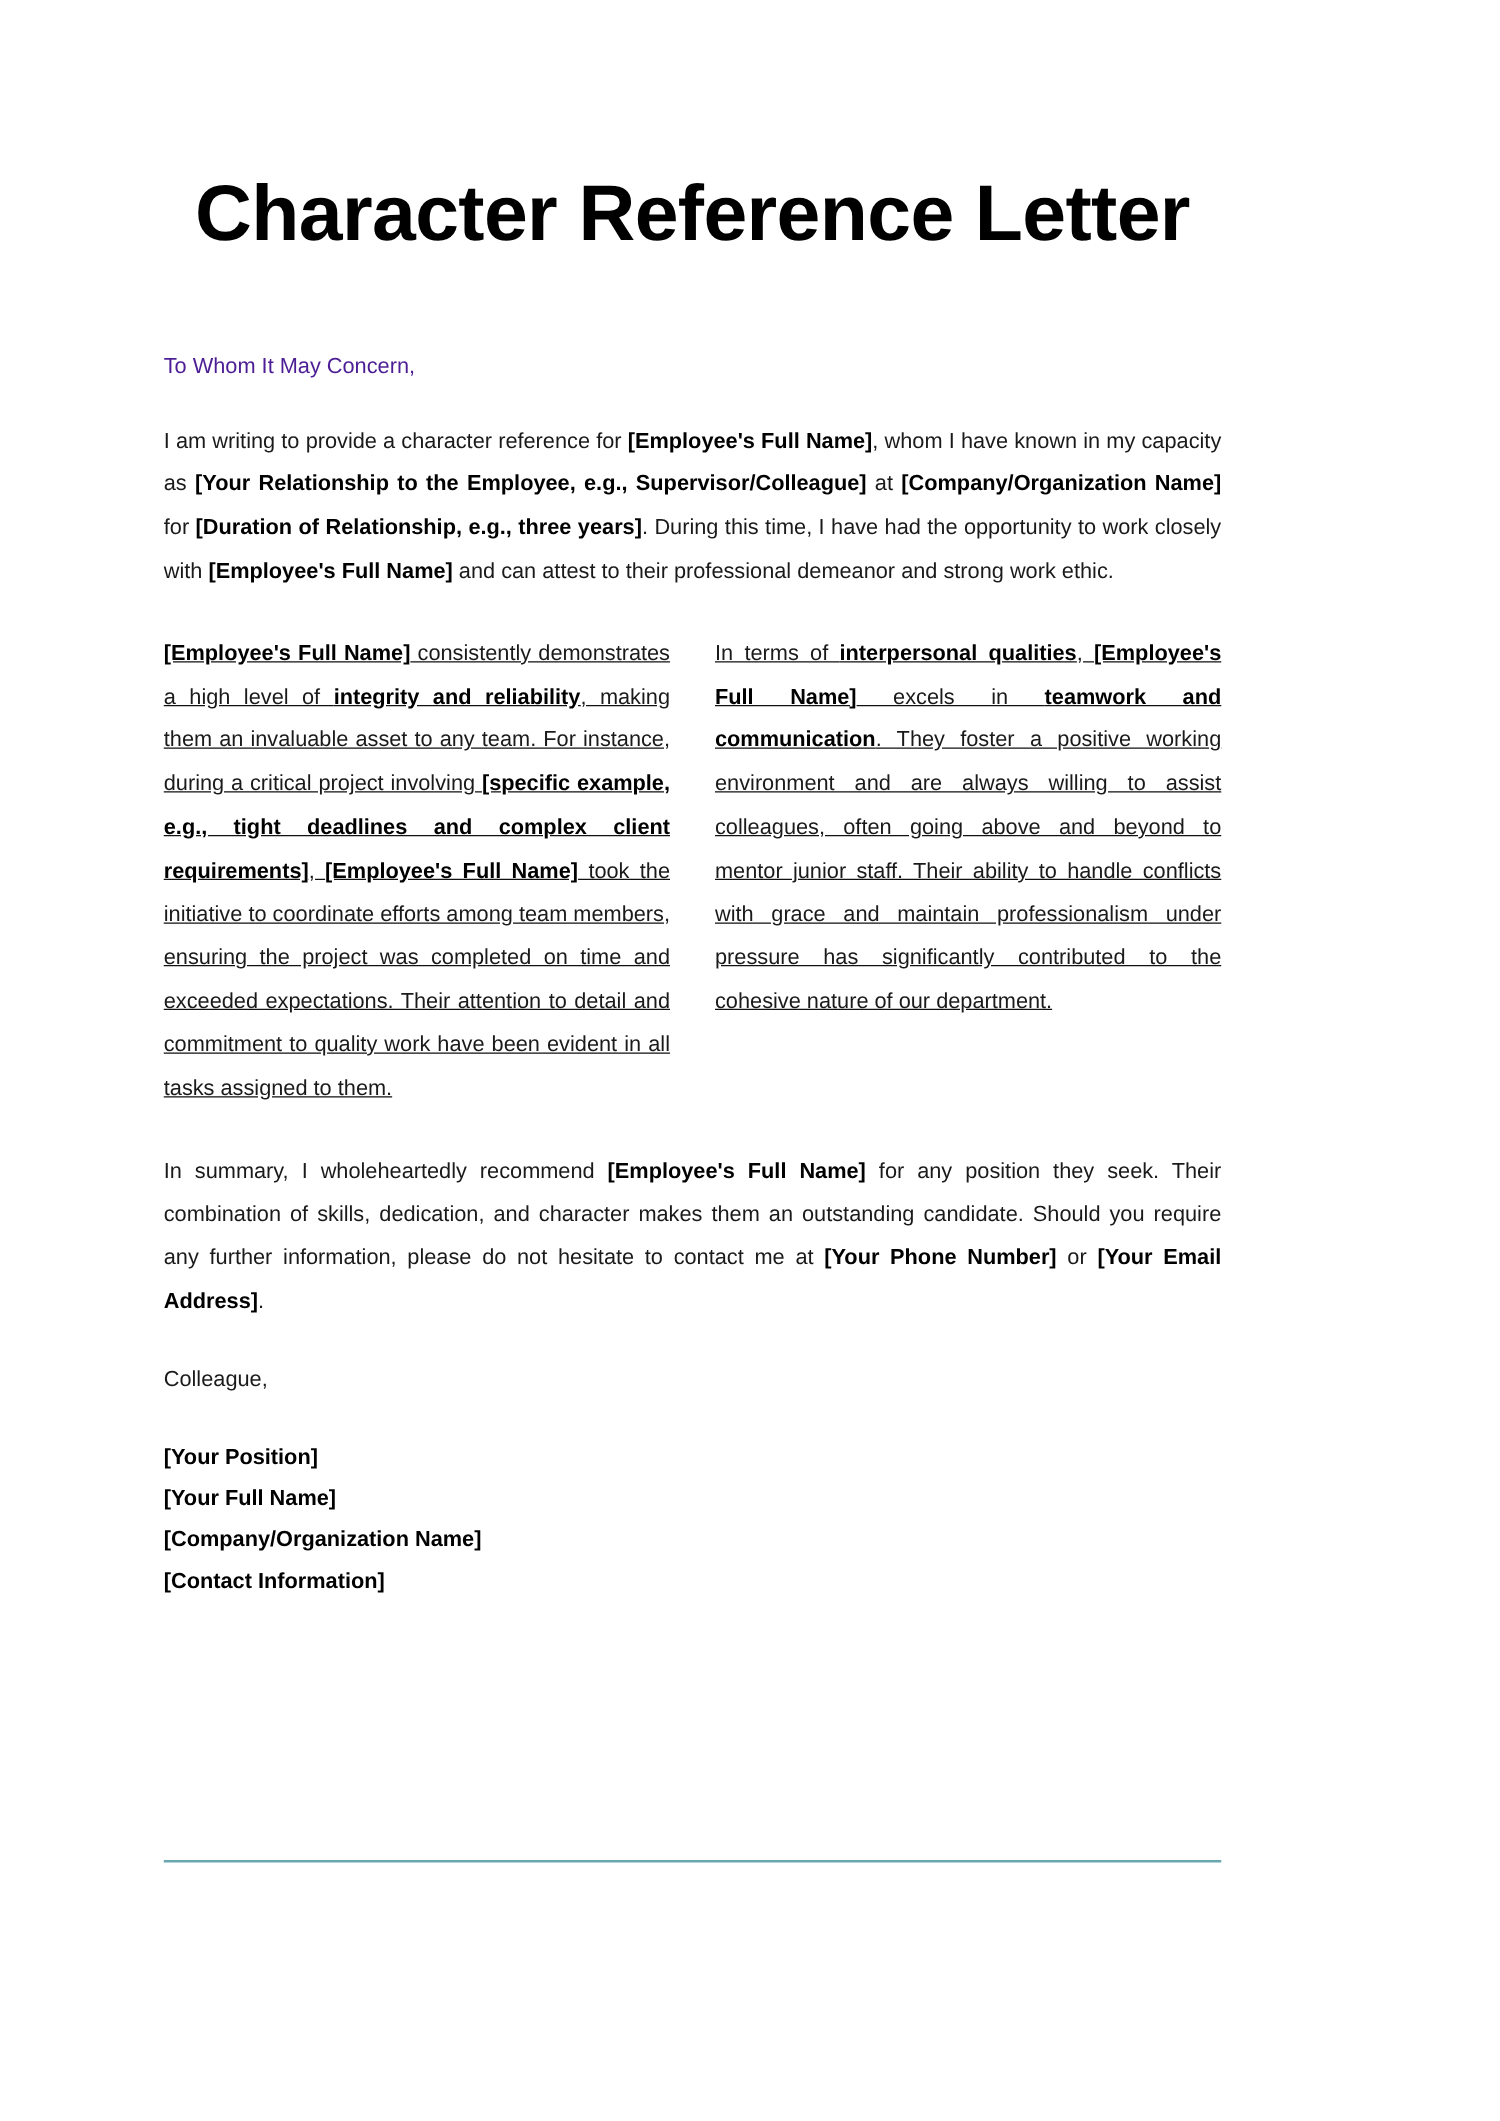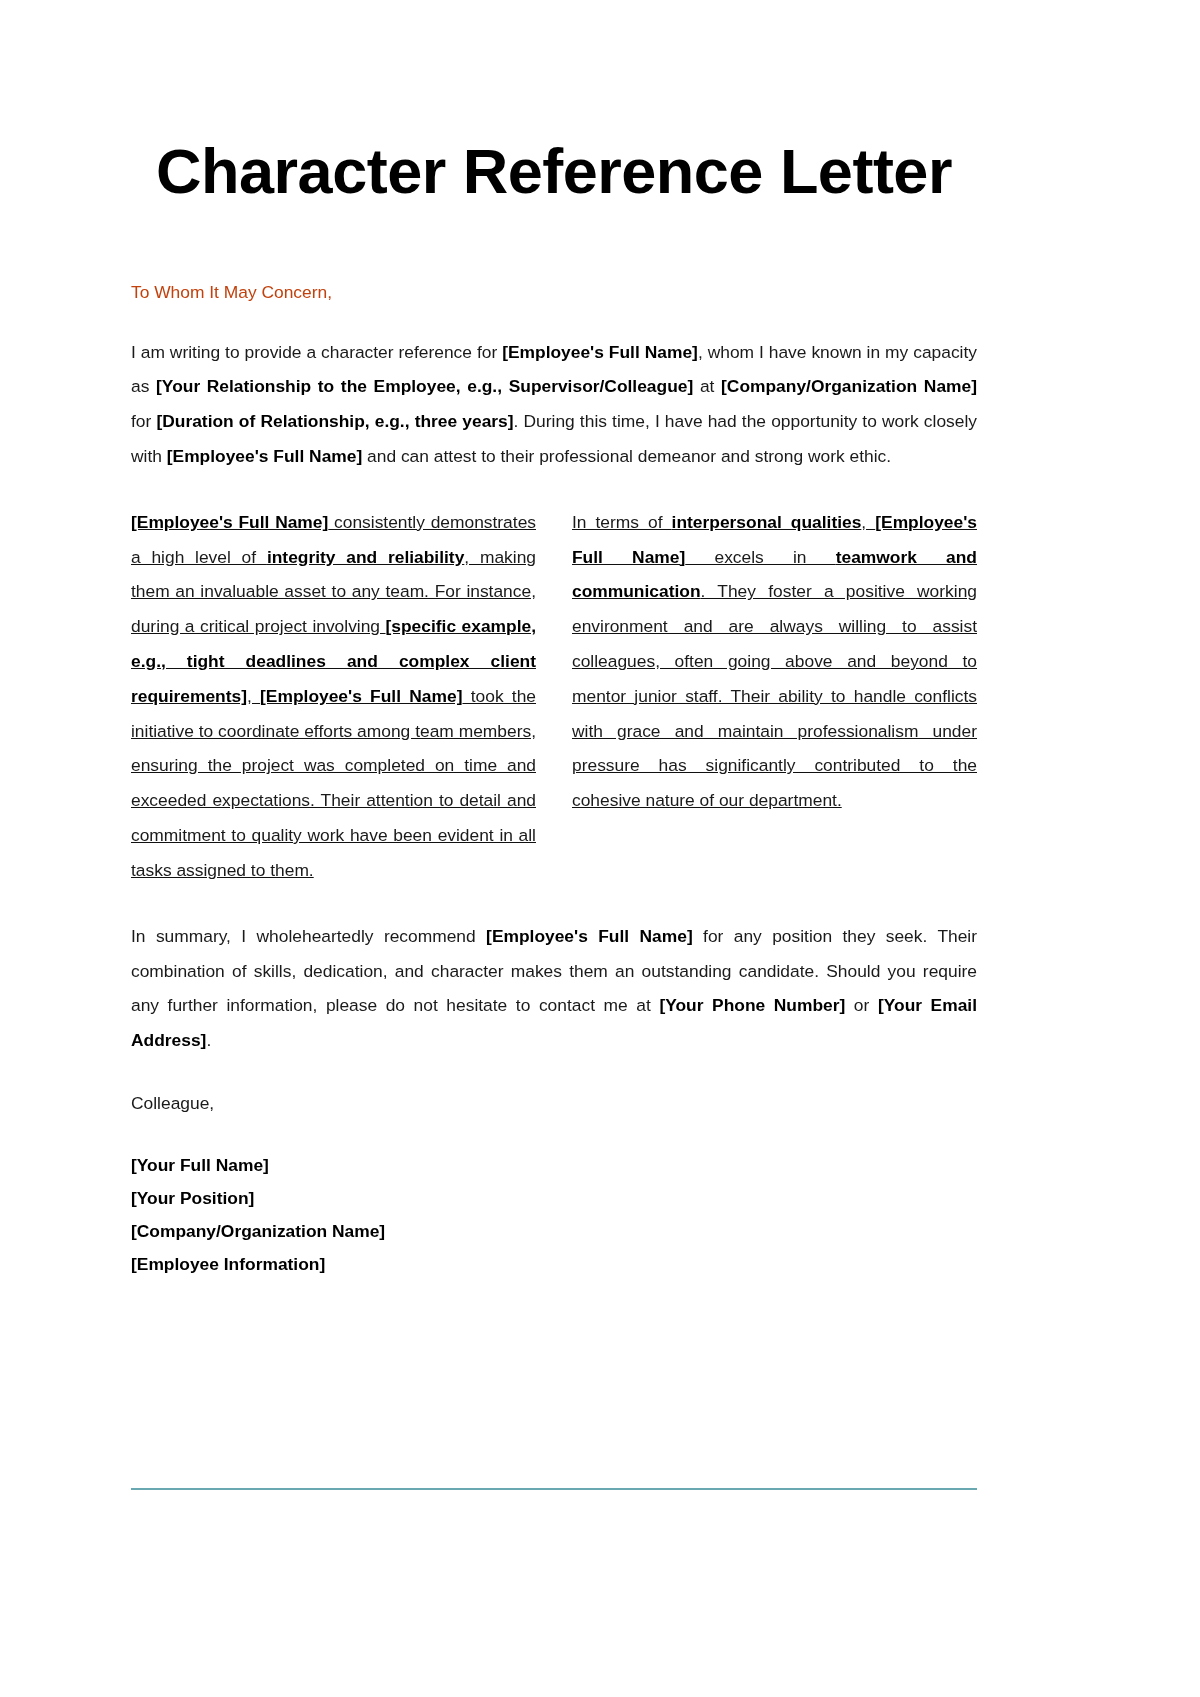--- a/index.html
+++ b/index.html
@@ -57,21 +57,21 @@
     text-align: justify;
     text-justify: inter-word;
     color: #1a1a1a;
   }
   p.para:last-child { margin-bottom: 0; }
 
   .salutation {
     margin: 0 0 27px 0;
     font-size: 17.4px;
     line-height: 1.7;
-    color: #c2410c;
+    color: #4c1d95;
   }
 
   b, strong { font-weight: 700; color: #000000; }
 
   
   .two-col {
     display: flex;
     gap: 36px;
     margin-top: 24px;
     margin-bottom: 31px;
@@ -138,24 +138,24 @@
           <p class="para"><span>In terms of </span><b>interpersonal qualities</b><span>, </span><b>[Employee's Full Name]</b><span> excels in </span><b>teamwork and communication</b><span>. They foster a positive working environment and are always willing to assist colleagues, often going above and beyond to mentor junior staff. Their ability to handle conflicts with grace and maintain professionalism under pressure has significantly contributed to the cohesive nature of our department.</span></p>
         </div>
 
       </div>
 
       <p class="para"><span>In summary, I wholeheartedly recommend </span><b>[Employee's Full Name]</b><span> for any position they seek. Their combination of skills, dedication, and character makes them an outstanding candidate. Should you require any further information, please do not hesitate to contact me at </span><b>[Your Phone Number]</b><span> or </span><b>[Your Email Address]</b><span>.</span></p>
 
       <p class="closing">Colleague,</p>
 
       <div class="signature-block">
+        <div class="sig-line">[Your Position]</div>
         <div class="sig-line">[Your Full Name]</div>
-        <div class="sig-line">[Your Position]</div>
         <div class="sig-line">[Company/Organization Name]</div>
-        <div class="sig-line">[Employee Information]</div>
+        <div class="sig-line">[Contact Information]</div>
       </div>
 
     </div>
   </div>
 
   <div class="footer-rule"></div>
 
 </div>
 
 </body></html>

